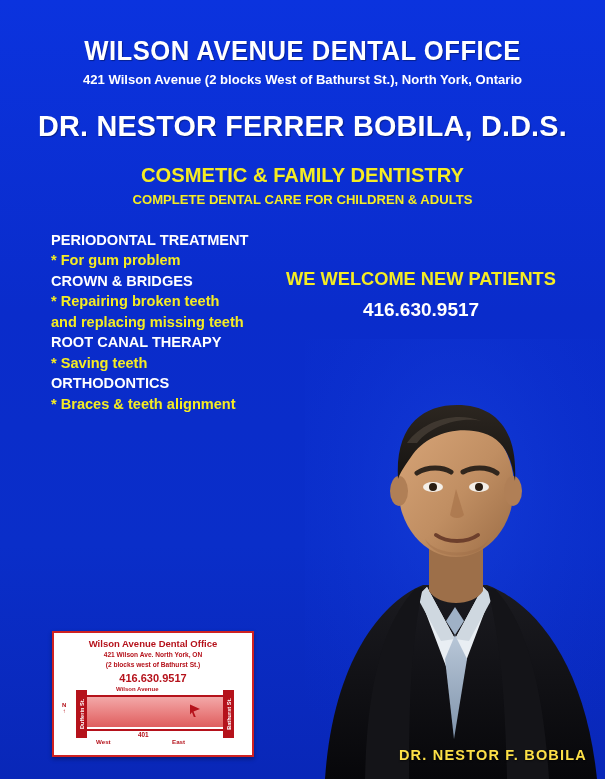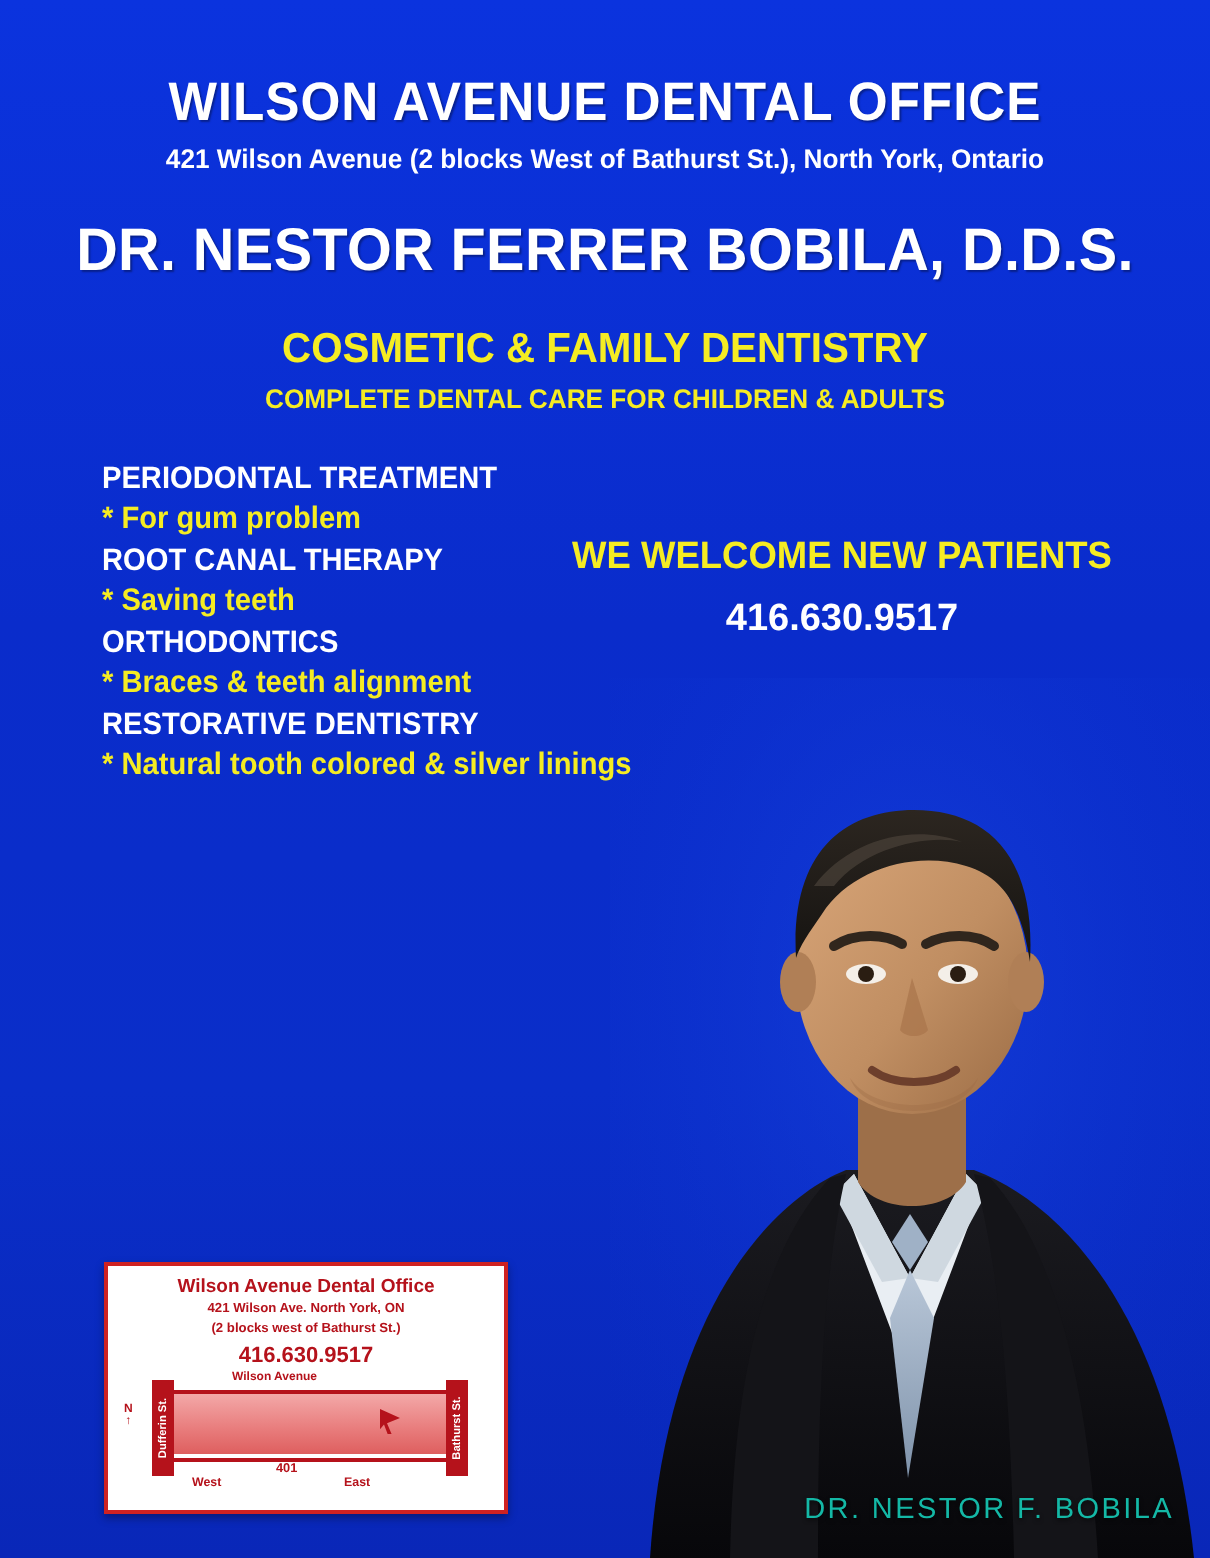--- a/index.html
+++ b/index.html
@@ -128,23 +128,23 @@
     height: 440px;
     z-index: 2;
     overflow: hidden;
   }
   .portrait svg { display:block; }
 
   .photo-caption {
     position: absolute;
     right: 18px;
     bottom: 16px;
-    color: #14b8a6;
+    color: #fde047;
     font-size: 14.5px;
-    font-weight: normal;
+    font-weight: bold;
     letter-spacing: 1.2px;
     z-index: 6;
     text-shadow: 0 1px 2px rgba(0,0,0,0.6);
   }
 
   
   .map-card {
     position: absolute;
     left: 52px;
     bottom: 22px;
@@ -359,30 +359,31 @@
   </div>
 
   <div class="photo-caption">DR. NESTOR F. BOBILA</div>
 
   <div class="services">
     <div>
       <div class="svc-head">PERIODONTAL TREATMENT</div>
       <div class="svc-sub">* For gum problem</div>
     </div>
     <div>
+      <div class="svc-head">CROWN &amp; BRIDGES</div>
+      <div class="svc-sub">* Repairing broken teeth</div>
+      <div class="svc-sub">and replacing missing teeth</div>
+    </div>
+    <div>
       <div class="svc-head">ROOT CANAL THERAPY</div>
       <div class="svc-sub">* Saving teeth</div>
     </div>
     <div>
       <div class="svc-head">ORTHODONTICS</div>
       <div class="svc-sub">* Braces &amp; teeth alignment</div>
-    </div>
-    <div>
-      <div class="svc-head">RESTORATIVE DENTISTRY</div>
-      <div class="svc-sub">* Natural tooth colored &amp; silver linings</div>
     </div>
   </div>
 
   <div class="welcome">
     <div class="welcome-text">WE WELCOME NEW PATIENTS</div>
     <div class="welcome-phone">416.630.9517</div>
   </div>
 
   <div class="map-card">
     <div class="map-title">Wilson Avenue Dental Office</div>

